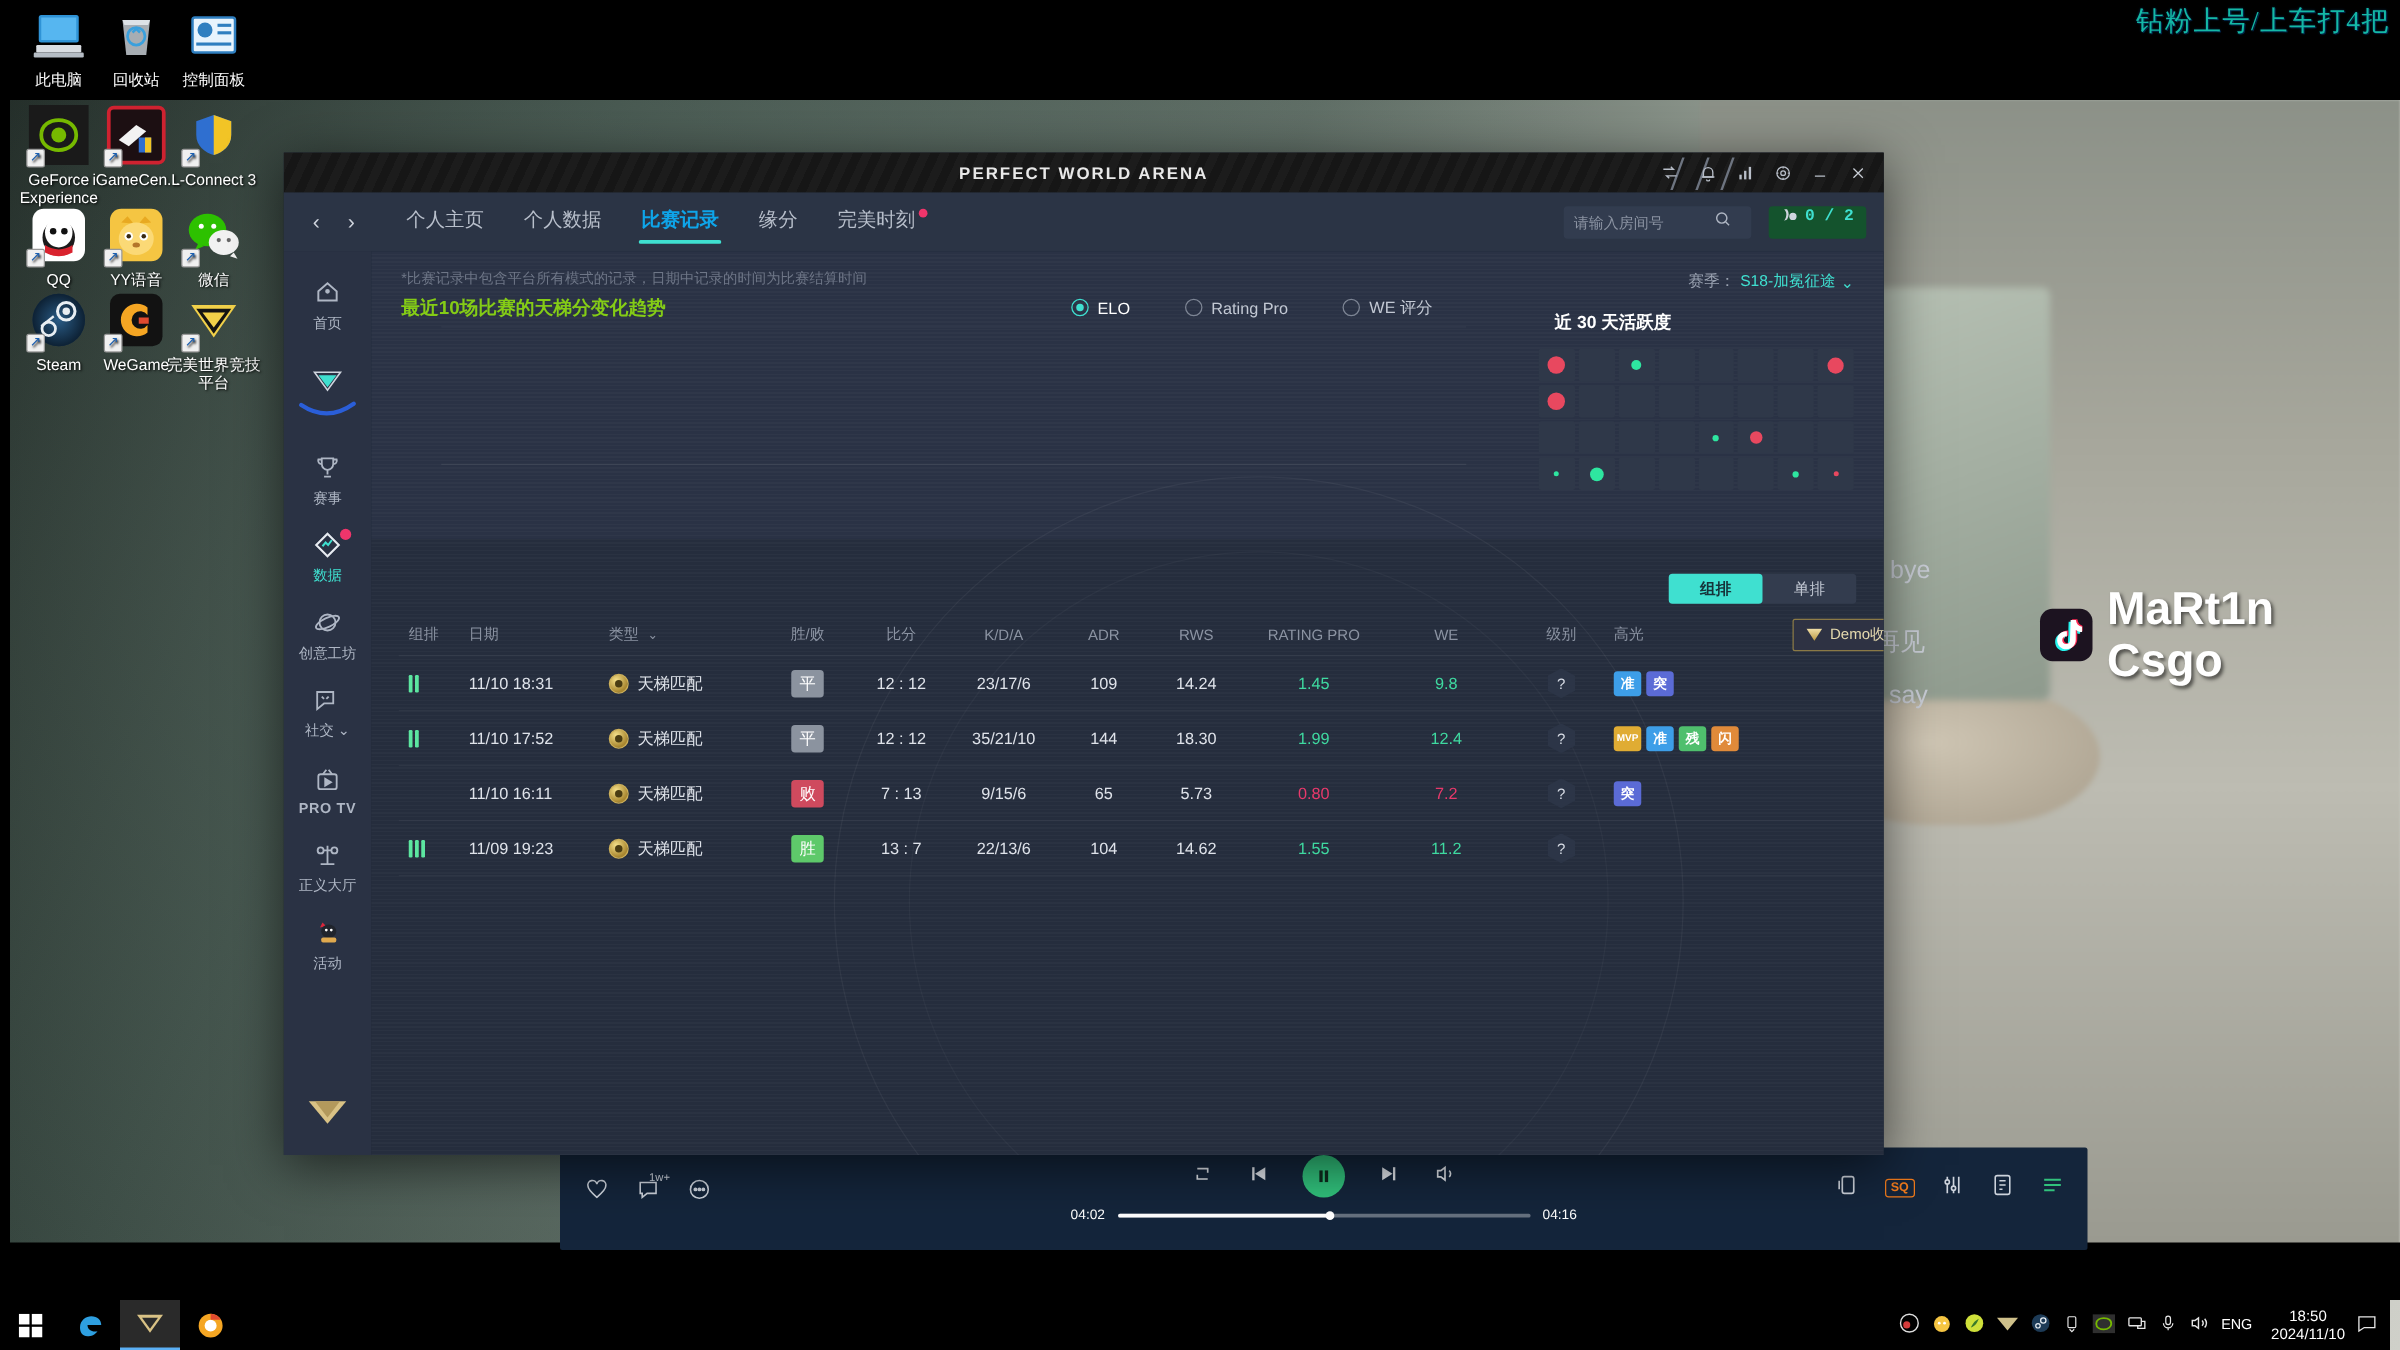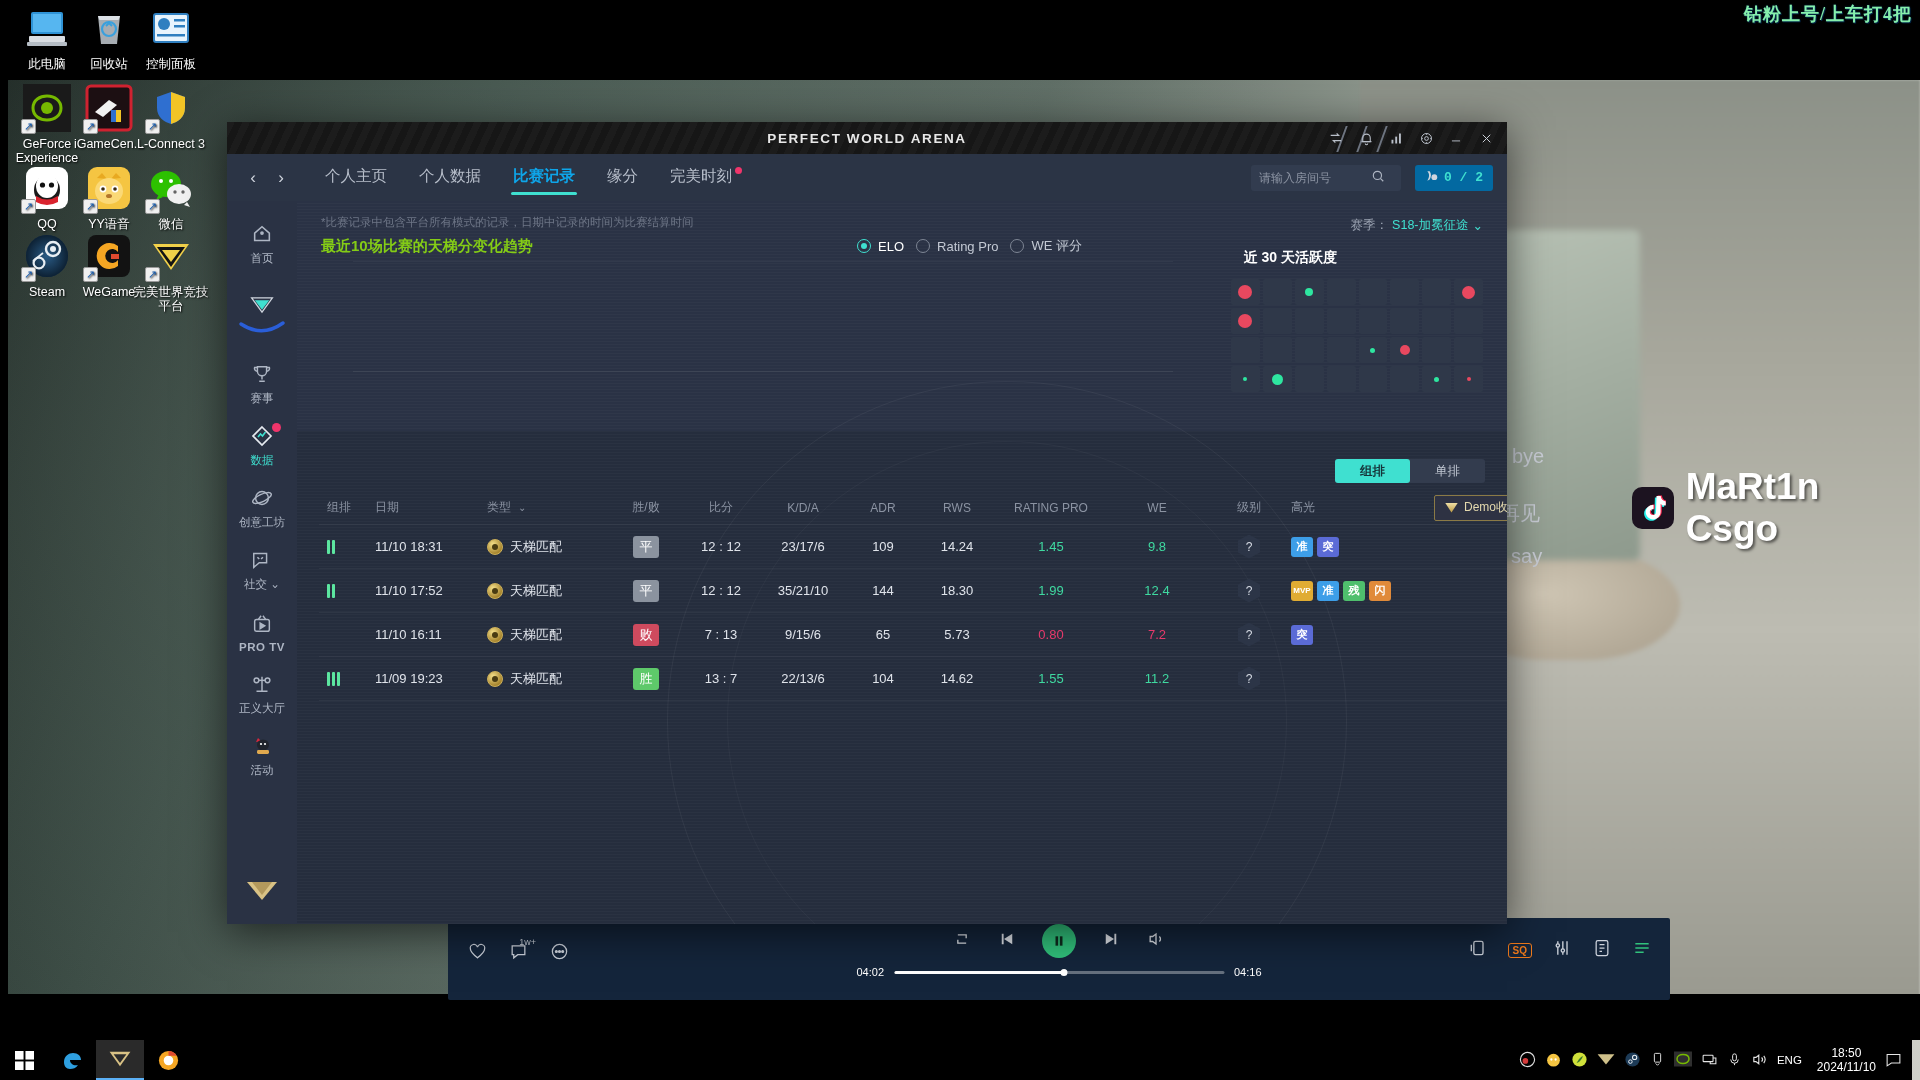--- a/index.html
+++ b/index.html
@@ -39,22 +39,22 @@
   #taskbar { position:absolute; left:0; bottom:0; width:1912px; height:40px; background:#000;
     display:flex; }
   #start { width:48px; height:40px; display:flex; align-items:center; justify-content:center;}
   .tb-app { width:48px; height:40px; display:flex; align-items:center; justify-content:center; }
   .tb-app.active { background:#2a2a2a; border-bottom:2px solid #5bb0f5; }
   #tray { margin-left:auto; display:flex; align-items:center; gap:9px; padding-right:10px;
     color:#fff; font-size:11.5px; }
   #clock { text-align:center; line-height:14px; font-size:12px; margin-left:6px; }
 
   
-  #overlay-title { position:absolute; right:8px; top:2px; font-size:18px; font-weight:bold;
-    color:#86efac; font-family:"Liberation Serif", serif; letter-spacing:1px;
+  #overlay-title { position:absolute; right:8px; top:2px; font-size:22px; font-weight:normal;
+    color:#14b8a6; font-family:"Liberation Serif", serif; letter-spacing:1px;
     text-shadow:0 0 2px #035, 1px 1px 0 #024;}
   #tiktok-wrap { position:absolute; left:1632px; top:466px; display:flex; align-items:center; gap:12px; }
   #tiktok-logo { width:42px; height:42px; border-radius:10px;
      background:#1c1320; display:flex; align-items:center; justify-content:center; position:relative;}
   #tiktok-name { font-size:37px; font-weight:bold; color:#fff; text-shadow:2px 2px 3px rgba(0,0,0,.55); }
 
   
   .chat-txt { position:absolute; color:#c9cdd6; font-size:20px; }
 
   
@@ -102,22 +102,22 @@
   .navtab.active { color:#0ea5e9; font-weight:bold; }
   .navtab.active:after { content:""; position:absolute; left:0; right:0; bottom:6px;
     height:3px; background:#3fe0d0; border-radius:2px; }
   .dot-red { width:7px; height:7px; border-radius:50%; background:#f0356b; display:inline-block;
     margin-left:3px; vertical-align:top; position:relative; top:-6px; }
   #searchbox { margin-left:auto; width:150px; height:26px; background:#323c4f; border-radius:3px;
     display:flex; align-items:center; padding:0 8px; }
   #searchbox input { background:transparent; border:none; outline:none; color:#d7dbe3;
     font-size:12px; width:112px; font-family:"Liberation Sans",sans-serif; }
   #searchbox input::placeholder { color:#8b93a2; }
-  #coinbox { margin-left:14px; margin-right:14px; height:26px; background:#0369a1; border-radius:3px;
-    display:flex; align-items:center; gap:5px; padding:0 10px; }
+  #coinbox { margin-left:14px; margin-right:14px; height:26px; background:#14532d; border-radius:3px;
+    display:flex; align-items:flex-start; gap:5px; padding:0 10px; }
   #coinbox .cnum { color:#3fe0d0; font-size:13px; font-weight:bold;
     font-family:"Liberation Mono",monospace; }
 
   #body { display:flex; height:723px; }
 
   
   #sidebar { width:70px; background:#2a3244; padding-top:12px; position:relative; flex:none; }
   .sb { height:62px; display:flex; flex-direction:column; align-items:center; justify-content:center;
     gap:5px; color:#aeb6c4; font-size:11.5px; position:relative; }
   .sb .ic { width:24px; height:24px; display:flex; align-items:center; justify-content:center;}
@@ -132,21 +132,21 @@
     background-image:repeating-linear-gradient(0deg, rgba(255,255,255,.022) 0 1px, transparent 1px 3px);
     pointer-events:none; }
   #bigcircle { position:absolute; left:370px; top:180px; width:680px; height:680px;
     border:1px solid rgba(255,255,255,.05); border-radius:50%; }
   #bigcircle2 { position:absolute; left:430px; top:240px; width:560px; height:560px;
     border:1px solid rgba(255,255,255,.035); border-radius:50%; }
 
   #trend-panel { left:22px; top:14px; width:1222px; height:230px; background:#2a3245; }
   #note { position:absolute; left:24px; top:14px; color:#6e7687; font-size:11.5px; }
   #trend-title { position:absolute; left:24px; top:36px; color:#84cc16; font-size:15px; font-weight:bold;}
-  #radios { position:absolute; left:560px; top:36px; display:flex; gap:12px; align-items:center; }
+  #radios { position:absolute; left:560px; top:36px; display:flex; gap:44px; align-items:center; }
   .radio { display:flex; align-items:center; gap:7px; color:#c3c9d4; font-size:13px; }
   .rcirc { width:14px; height:14px; border-radius:50%; border:1.5px solid #7d8594; }
   .radio.on .rcirc { border-color:#3fe0d0; display:flex; align-items:center; justify-content:center;}
   .radio.on .rcirc:after { content:""; width:6px; height:6px; border-radius:50%; background:#3fe0d0;}
   .radio.on { color:#fff; }
   #empty-msg { position:absolute; left:0; right:340px; top:95px; text-align:center;
     color:#6e7687; font-size:13px; }
   #empty-axis { position:absolute; left:56px; top:170px; width:820px; height:1px;
     background:rgba(255,255,255,.07); }
   #empty-axis2 { position:absolute; left:56px; top:60px; width:820px; height:1px;

